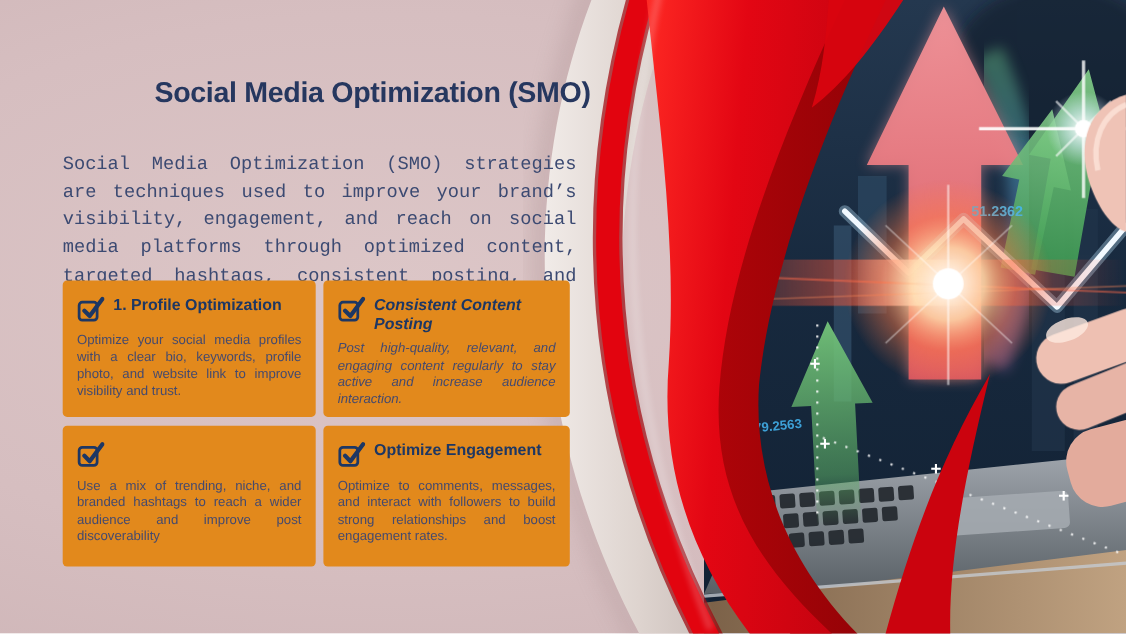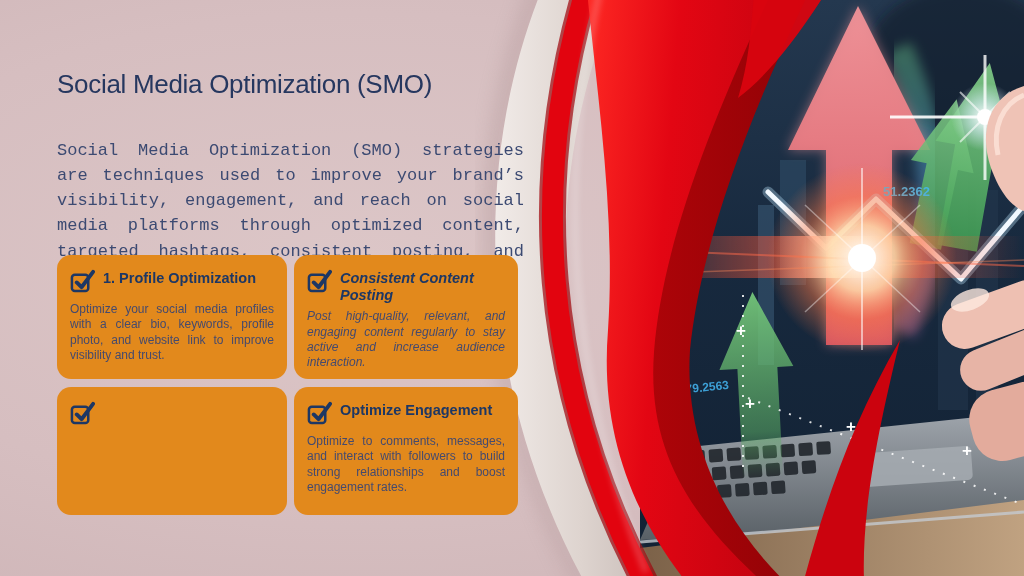--- a/index.html
+++ b/index.html
@@ -4,33 +4,33 @@
 <style>
   html,body{margin:0;padding:0;}
   body{width:1024px;height:576px;overflow:hidden;font-family:"Liberation Sans",sans-serif;}
   #page{
     position:relative;width:1024px;height:576px;overflow:hidden;
     background:radial-gradient(ellipse at 35% 45%, #dcc6c7 0%, #d6bec0 55%, #cdb4b6 100%);
   }
   
   .title{
     position:absolute;left:57px;top:52px;width:480px;
-    font-size:26px;font-weight:400;letter-spacing:-0.3px;color:#26375f;
+    font-size:26px;font-weight:700;letter-spacing:-0.3px;color:#26375f;text-align:right;
   }
   .intro{
     position:absolute;left:57px;top:121px;width:467px;
     font-size:17px;line-height:1.48;color:#3c4a72;text-align:justify;font-family:Liberation Mono, monospace;
   }
   
   .cards{
     position:absolute;left:57px;top:255px;width:461px;
     display:grid;grid-template-columns:230px 224px;grid-template-rows:124px 128px;gap:8px 7px;
   }
   .card{
-    background:#e2891c;border-radius:14px;padding:12px 13px 10px 13px;box-sizing:border-box;
+    background:#e2891c;border-radius:4px;padding:12px 13px 10px 13px;box-sizing:border-box;
     overflow:hidden;
   }
   .card-head{display:flex;align-items:flex-start;gap:8px;}
   .card-head svg{flex:0 0 auto;margin-top:1px;}
   .card-title{font-size:14.5px;font-weight:700;color:#1d3764;line-height:1.15;padding-top:3px;}
   .card-body{
     margin:9px 0 0 0;font-size:12px;line-height:1.28;color:#454a6e;
     text-align:justify;font-weight:500;
   }
   
@@ -279,20 +279,21 @@
       <p class="card-body" style="margin-top:6px;font-style:italic;">Post high-quality, relevant, and engaging content regularly to stay active and increase audience interaction.</p>
     </div>
 
     <div class="card">
       <div class="card-head">
         <svg width="25" height="25" viewBox="0 0 26 26">
           <rect x="2" y="7" width="17" height="17" rx="3" fill="none" stroke="#1d3764" stroke-width="2.6"></rect>
           <path d="M7 15 L12 20 L24 4" fill="none" stroke="#1d3764" stroke-width="4" stroke-linecap="round" stroke-linejoin="round"></path>
         </svg>
       </div>
+      <p class="card-body">Use a mix of trending, niche, and branded hashtags to reach a wider audience and improve post discoverability</p>
     </div>
 
     <div class="card">
       <div class="card-head">
         <svg width="25" height="25" viewBox="0 0 26 26">
           <rect x="2" y="7" width="17" height="17" rx="3" fill="none" stroke="#1d3764" stroke-width="2.6"></rect>
           <path d="M7 15 L12 20 L24 4" fill="none" stroke="#1d3764" stroke-width="4" stroke-linecap="round" stroke-linejoin="round"></path>
         </svg>
         <span class="card-title">Optimize Engagement</span>
       </div>

